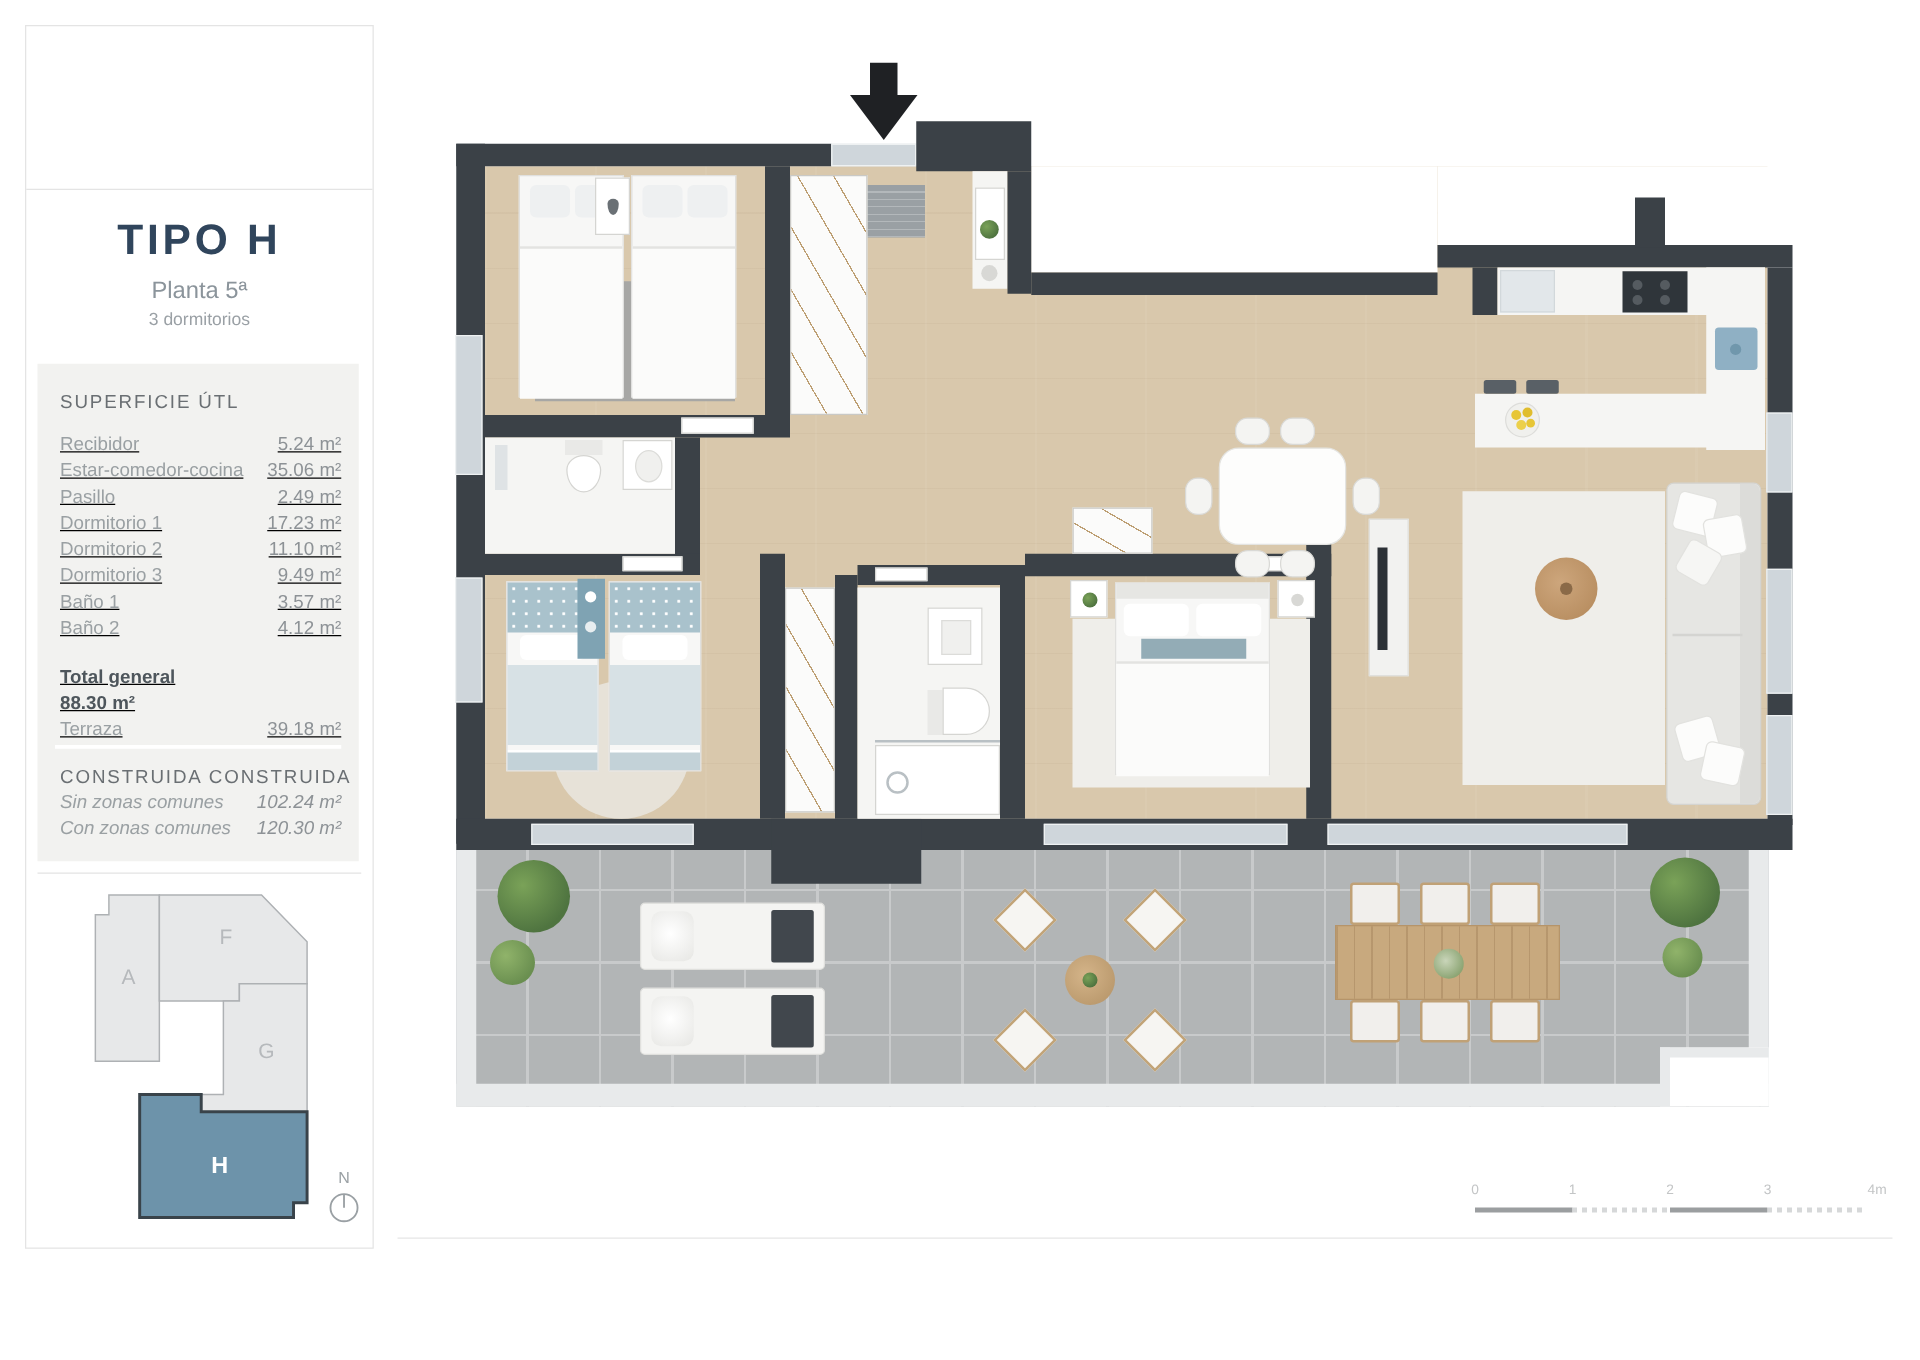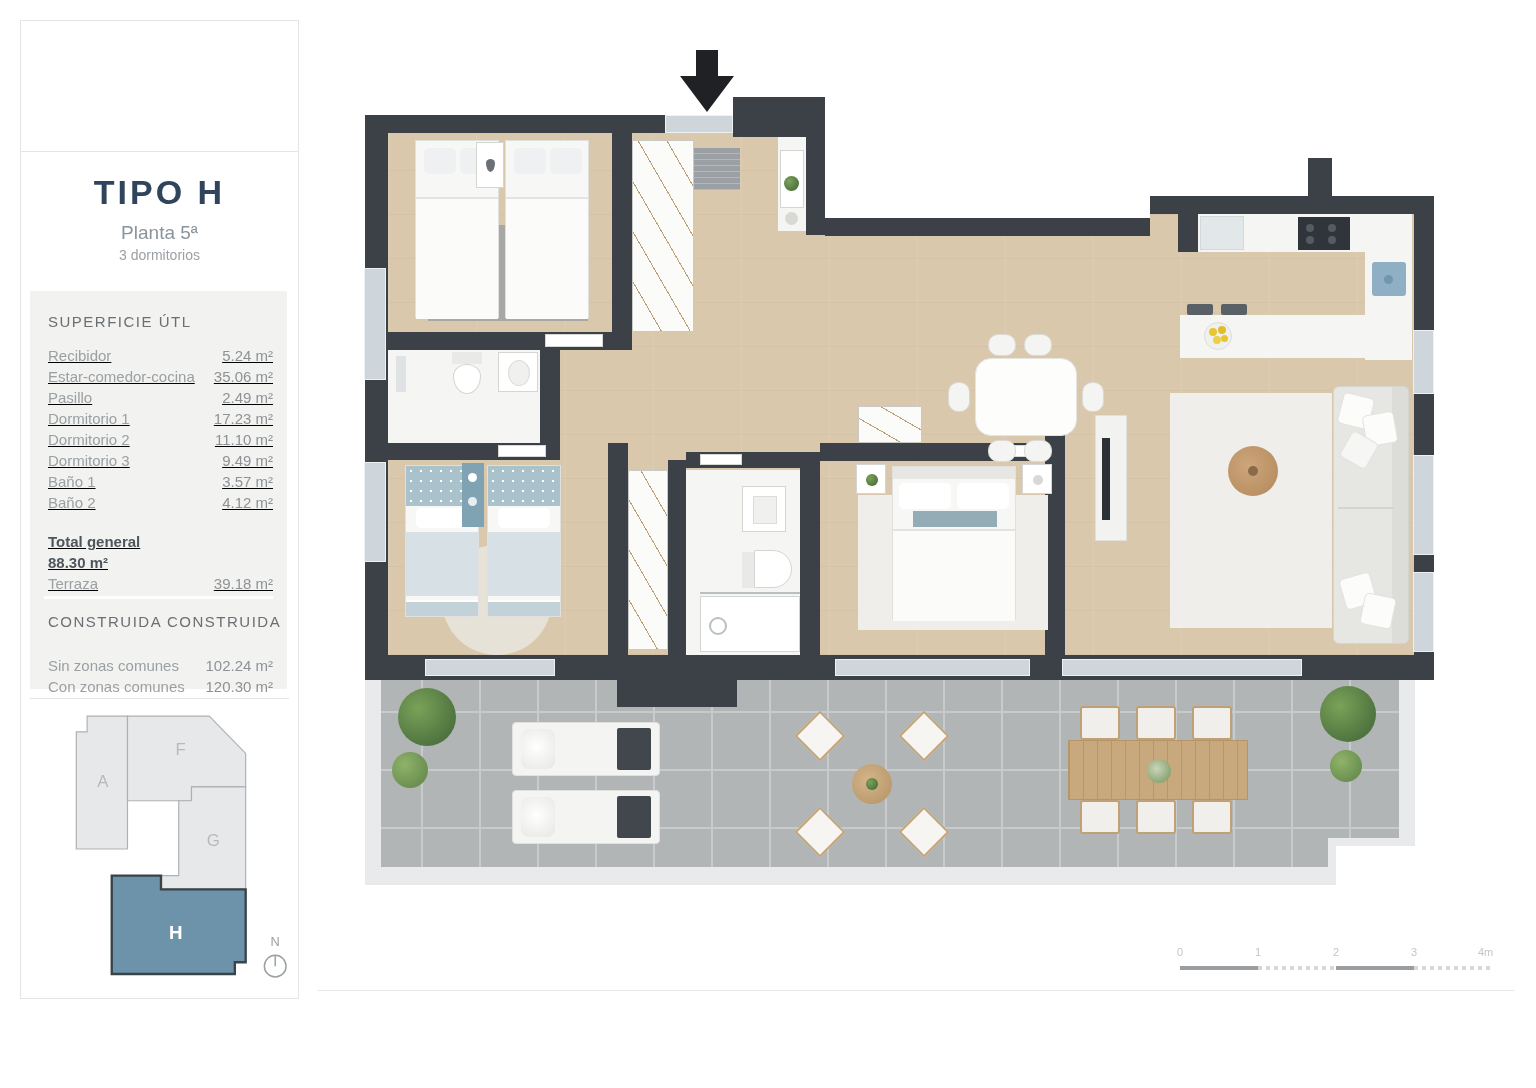--- a/index.html
+++ b/index.html
@@ -104,21 +104,21 @@
             <span>Total general</span>
             <span class="v">88.30 m²</span>
           </div>
         <div class="gb-row">
             <span>Terraza</span>
             <span class="v">39.18 m²</span>
           </div>
       </div>
       <div class="gb-divider"></div>
       <div class="abs gb-head" style="left:18px;top:322px;">CONSTRUIDA CONSTRUIDA</div>
-      <div class="gb-rows" style="top:364px;">
+      <div class="gb-rows" style="top:340px;font-style:italic;">
         <div class="gb-row">
             <span>Sin zonas comunes</span>
             <span class="v">102.24 m²</span>
           </div>
         <div class="gb-row">
             <span>Con zonas comunes</span>
             <span class="v">120.30 m²</span>
           </div>
       </div>
     </div>
@@ -344,20 +344,20 @@
   <div class="abs ochair" style="left:1192px;top:800px;width:40px;height:34px;"></div>
   <div class="abs bush" style="left:1320px;top:686px;width:56px;height:56px;"></div>
   <div class="abs bush" style="left:1330px;top:750px;width:32px;height:32px;background:radial-gradient(circle at 35% 35%,#90b36a,#6a8f50 72%);"></div>
 
   <div class="abs bottomrule"></div>
   <div class="abs scalewrap">
     <span class="scalelabel" style="left:-3px;">0</span>
     <span class="scalelabel" style="left:75px;">1</span>
     <span class="scalelabel" style="left:153px;">2</span>
     <span class="scalelabel" style="left:231px;">3</span>
-    <span class="scalelabel" style="left:298px;">4m</span>
+    <span class="scalelabel" style="left:314px;">4m</span>
     <div class="scaleseg segdark" style="left:0;"></div>
     <div class="scaleseg seglight" style="left:78px;"></div>
     <div class="scaleseg segdark" style="left:156px;"></div>
     <div class="scaleseg seglight" style="left:234px;"></div>
   </div>
 
 </div>
 
 </body></html>

